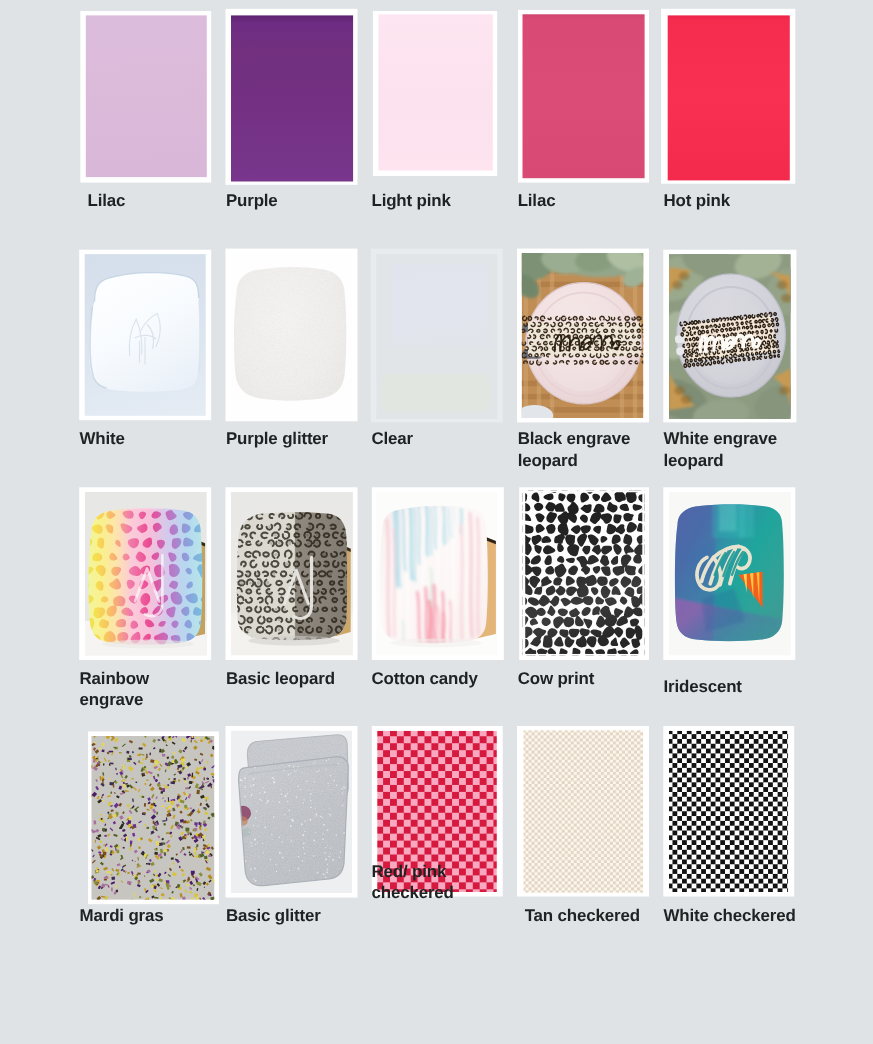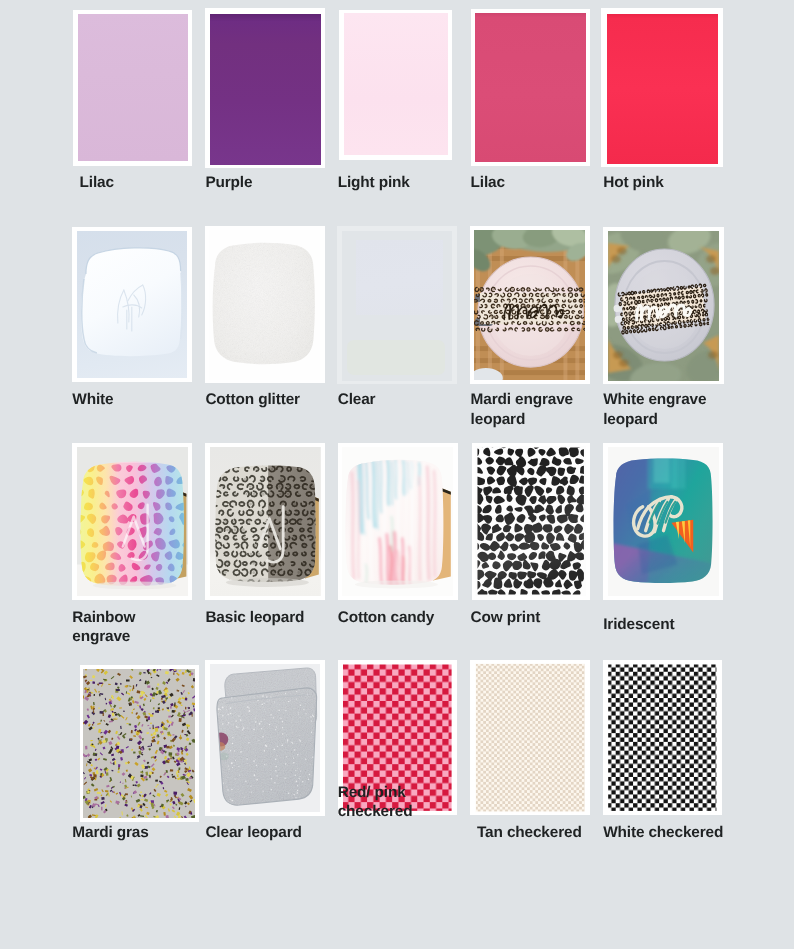--- a/index.html
+++ b/index.html
@@ -144,21 +144,21 @@
                 </clipPath>
               </defs>
               <g clip-path="url(#wgC)">
                 <rect x="0" y="0" width="110" height="150" fill="url(#wgG)"></rect>
                 <rect x="0" y="0" width="110" height="150" filter="url(#wgN)" opacity="0.8"></rect>
               </g>
             </svg>
           </div>
         </div>
       </div>
-      <div class="label" style="left: 205.4px; top: 390.2px;">Cotton glitter</div>
+      <div class="label" style="left: 205.4px; top: 390.2px;">Purple glitter</div>
     </div>
     <div class="cell">
       <div class="card" style="left: 337.3px; top: 226.4px; width: 119.9px; height: 157.2px; background: rgb(233, 236, 238);">
         <div class="thumb sw-clear" style="left: 4.6px; top: 4.2px; width: 110.4px; height: 150px;">
           <div class="cl-body"></div>
           <div class="cl-blob"></div>
         </div>
       </div>
       <div class="label" style="left: 337.7px; top: 390.2px;">Clear</div>
     </div>
@@ -230,21 +230,21 @@
                     <path d="M64.6 83 C66.4 78.2 68.6 75.8 70.8 75.8 C72.6 75.8 73.5 77.8 73.5 80.6 C73.5 83.4 73.1 85.8 73.1 88"></path>
                     <path d="M74 83 C75.8 79 78 76.6 80.2 76.6 C82 76.6 82.9 78.6 82.9 81.4 C82.9 84.2 82.5 86.2 82.5 88"></path>
                     <path d="M83.4 85.6 C85.2 82.4 86.9 80.8 88.2 81.6 C89.5 82.4 89.5 84.8 88.6 86.8 C87.7 88.8 85.7 89.2 84.5 88"></path>
                   </g>
                 </g>
               </g>
             </svg>
           </div>
         </div>
       </div>
-      <div class="label" style="left: 470.6px; top: 390.2px;">Mardi engrave leopard</div>
+      <div class="label" style="left: 470.6px; top: 390.2px;">Black engrave leopard</div>
     </div>
     <div class="cell">
       <div class="card" style="left: 603.3px; top: 226.6px; width: 120.4px; height: 157.5px; background: rgb(255, 255, 255);">
         <div class="thumb sw-white-engrave-leopard" style="left: 4.6px; top: 4.4px; width: 111px; height: 150px;">
           <div class="photo">
             <svg viewBox="0 0 112 150" preserveAspectRatio="none">
               <defs>
                 <radialGradient id="pl2G" cx="40%" cy="30%" r="80%">
                   <stop offset="0%" stop-color="#dcdbe2"></stop>
                   <stop offset="58%" stop-color="#d2d2da"></stop>
@@ -660,21 +660,21 @@
                 <ellipse cx="11" cy="76" rx="7.5" ry="7" fill="#8e4c6e" opacity="0.92"></ellipse>
                 <ellipse cx="10" cy="83" rx="5.5" ry="4.5" fill="#c4835c" opacity="0.7"></ellipse>
                 <ellipse cx="14" cy="93" rx="5" ry="4" fill="#9ab5a8" opacity="0.35"></ellipse>
               </g>
               <path d="M14 34 L98 24 C104 24 108 28 108 34 L104 122 C103 130 98 135 90 136 L30 142 C20 143 14 138 13 128 L7 46 C7 38 8 34 14 34 Z" fill="none" stroke="#aab0b7" stroke-width="1.1"></path>
               <path d="M16 40 C40 36 72 33 100 31" fill="none" stroke="#b8bdc3" stroke-width="1.1" opacity="0.8"></path>
             </svg>
           </div>
         </div>
       </div>
-      <div class="label" style="left: 205.4px; top: 822.7px;">Clear leopard</div>
+      <div class="label" style="left: 205.4px; top: 822.7px;">Basic glitter</div>
     </div>
     <div class="cell">
       <div class="card" style="left: 337.5px; top: 659.6px; width: 119.8px; height: 155.6px; background: rgb(255, 255, 255);">
         <div class="thumb sw-red-pink-checkered" style="left: 4.6px; top: 3.6px; width: 110.6px; height: 149.4px;">
           <div class="photo">
             <svg viewBox="0 0 112 150" preserveAspectRatio="none">
               <defs>
                 <pattern id="rpChk" width="12.7" height="12.7" patternUnits="userSpaceOnUse">
                   <rect width="12.7" height="12.7" fill="#f9a8c0"></rect>
                   <rect width="6.35" height="6.35" fill="#d6193f"></rect>

